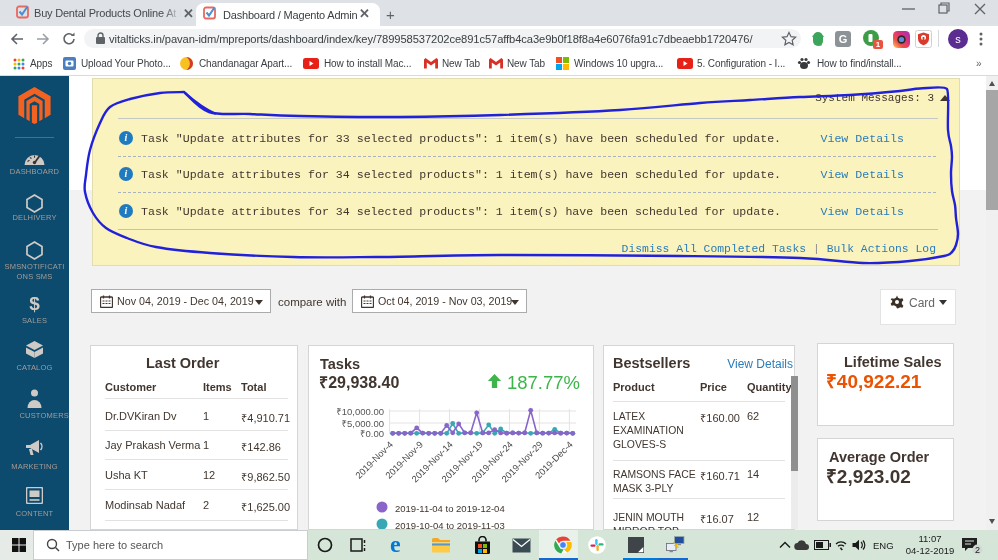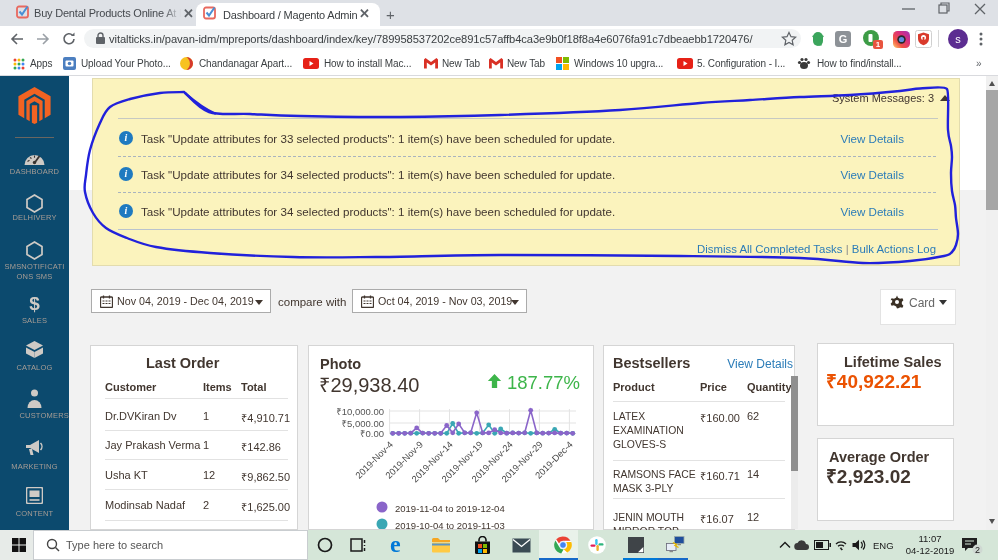--- a/index.html
+++ b/index.html
@@ -19,21 +19,21 @@
   #urltext { left:109px; top:33px; width:668px; overflow:hidden; font-size:11.2px; color:#3c4043; white-space:nowrap; letter-spacing:-0.1px; }
   
   #bookbar { left:0; top:52px; width:998px; height:23px; background:#fff; }
   .bm { position:absolute; top:6px; font-size:10px; letter-spacing:-0.1px; color:#3c4043; white-space:nowrap; }
   
   #content { left:0; top:76px; width:998px; height:454px; background:#f2f2f2; }
   #whiteband { left:69px; top:0px; width:917px; height:114px; background:#fff; }
   #sidebar { left:0; top:0; width:69px; height:454px; background:#0c4a6e; }
   .menu-item { position:absolute; width:69px; text-align:center; color:#a79d95; font-size:7.5px; letter-spacing:0.2px; }
   #msgpanel { left:92px; top:2px; width:868px; height:188px; background:#fbf3bd; border:1px solid #e3dcae; }
-  .msgtext { font-size:11.6px; color:#41362f; }
+  .msgtext { font-size:11.6px; color:#41362f;font-family:Liberation Mono, monospace; }
   .bluelink { color:#2b7cb8; }
   .infoicon { position:absolute; width:14px; height:14px; border-radius:50%; background:#1f7ac0; color:#fff; text-align:center; font-size:10px; font-weight:bold; font-family:"Liberation Serif",serif; font-style:italic; line-height:14px; }
   .dashsep { position:absolute; left:25px; width:818px; border-top:1px dashed #a9b3be; }
   
   .datebox { position:absolute; height:24px; background:#fff; border:1px solid #ababab; font-size:10.7px; color:#41362f; white-space:nowrap; }
   
   .card { position:absolute; background:#fff; border:1px solid #d5d5d5; }
   .cardtitle { font-size:14.5px; font-weight:bold; color:#41362f; }
   .th { font-size:11px; font-weight:bold; color:#41362f; }
   .td { font-size:11px; color:#41362f; }
@@ -257,22 +257,22 @@
       <div class="abs td" style="left:112px;top:123px;">12</div>
       <div class="abs td" style="left:150px;top:123px;">₹9,862.50</div>
       <div class="rowline" style="left:14px;top:143px;width:183px;"></div>
       <div class="abs td" style="left:14px;top:153px;">Modinsab Nadaf</div>
       <div class="abs td" style="left:112px;top:153px;">2</div>
       <div class="abs td" style="left:150px;top:153px;">₹1,625.00</div>
       <div class="rowline" style="left:14px;top:174px;width:183px;"></div>
     </div>
 
     <div class="card" style="left:308px;top:269px;width:286px;height:185px;">
-      <div class="abs cardtitle" style="left:11px;top:10px;">Photo</div>
-      <div class="abs" style="left:10px;top:25px;font-size:20px;font-weight:normal;color:#41362f;">₹29,938.40</div>
+      <div class="abs cardtitle" style="left:11px;top:10px;">Tasks</div>
+      <div class="abs" style="left:10px;top:25px;font-size:16px;font-weight:bold;color:#41362f;">₹29,938.40</div>
       <svg class="abs" style="left:178px;top:28px" width="15" height="15" viewBox="0 0 17 17">
           <path d="M8.5 0 L16 8 H11.5 V16 H5.5 V8 H1 z" fill="#3db54a"></path>
         </svg>
       <div class="abs" style="left:198px;top:26px;font-size:18.5px;color:#3db54a;">187.77%</div>
       <svg class="abs" style="left:0;top:0" width="284" height="183" viewBox="0 0 284 183">
       <path d="M80.6 63 V88" stroke="#e3e3e3" stroke-width="1"></path>
       <path d="M110.6 63 V88" stroke="#e3e3e3" stroke-width="1"></path>
       <path d="M140.5 63 V88" stroke="#e3e3e3" stroke-width="1"></path>
       <path d="M170.5 63 V88" stroke="#e3e3e3" stroke-width="1"></path>
       <path d="M200.5 63 V88" stroke="#e3e3e3" stroke-width="1"></path>

